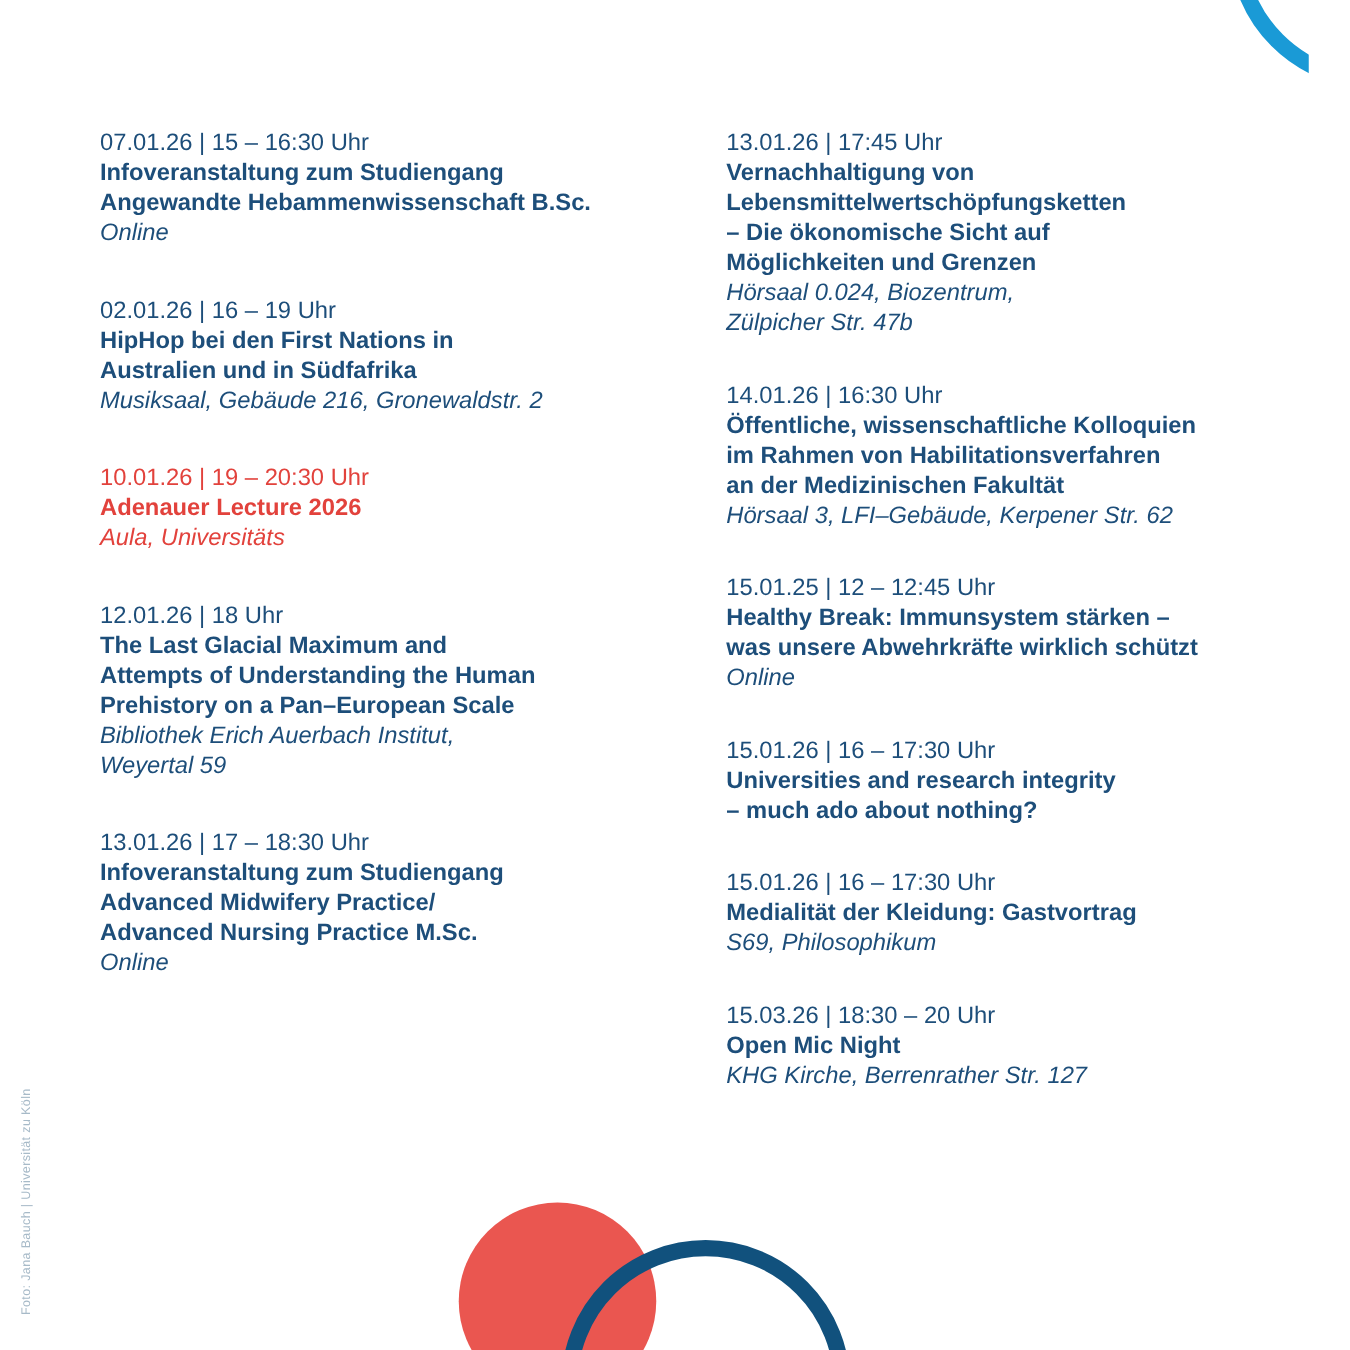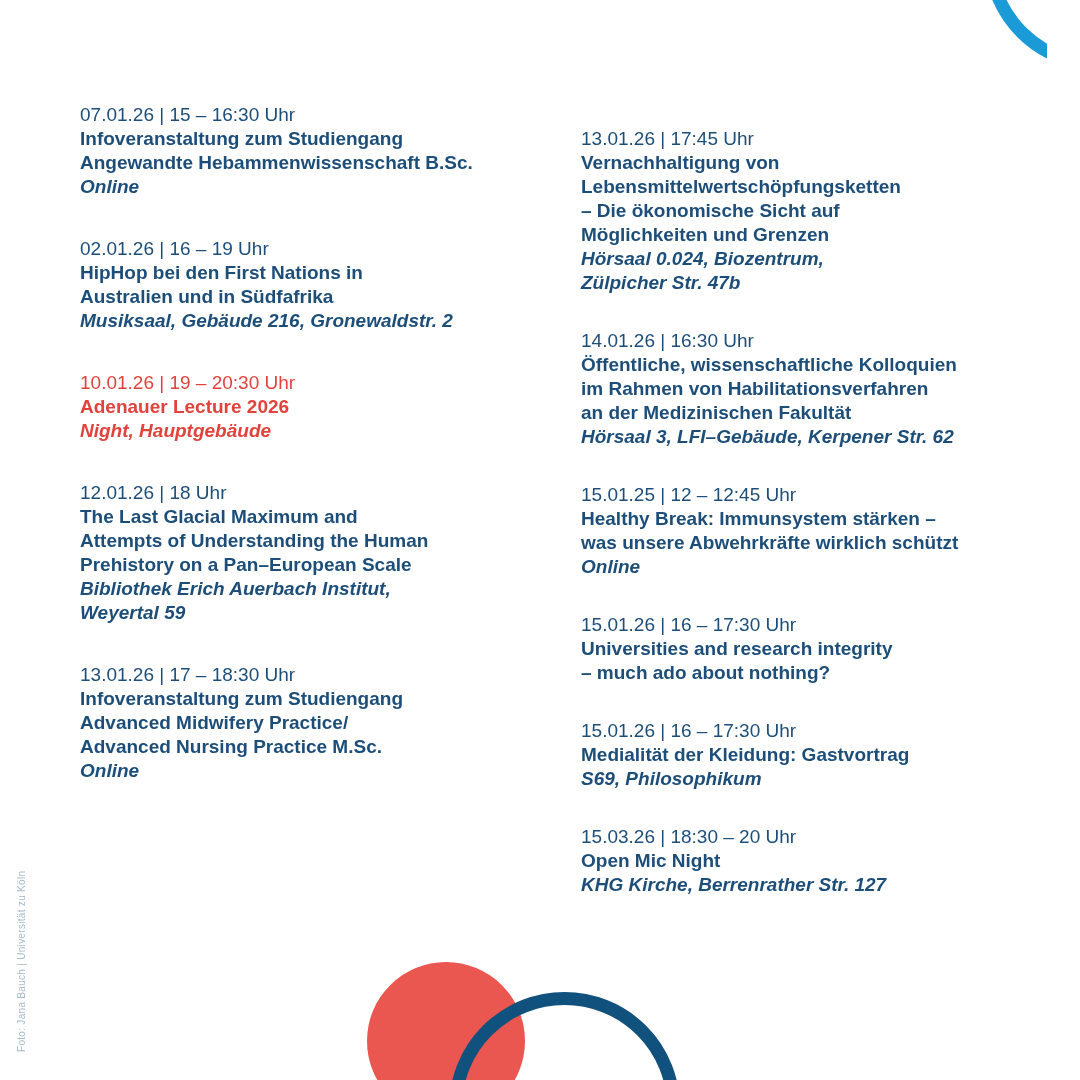--- a/index.html
+++ b/index.html
@@ -48,32 +48,32 @@
     color: #a7bac8;
     white-space: nowrap;
   }
 
   
   .col { position: absolute; top: 103px; width: 480px; }
   .col-left  { left: 80px; }
   .col-right { left: 581px; }
 
   .event { margin-bottom: 38px; }
-  .col-right .event { margin-bottom: 34px; margin-top: 24px; }
+  .col-right .event { margin-bottom: 34px; }
 
   .event-date,
   .event-title,
   .event-location {
     font-size: 19px;
     line-height: 24px;
     white-space: pre-line;
   }
   .event-date  { font-weight: 400; }
   .event-title { font-weight: 700; }
-  .event-location { font-style: italic; font-weight: 700; }
+  .event-location { font-style: italic; font-weight: 400; }
 
   .event.highlight .event-date,
   .event.highlight .event-title,
   .event.highlight .event-location { color: #e2423c; }
 </style>
 </head>
 <body>
 
 <div class="poster">
 
@@ -92,21 +92,21 @@
     </article>
     <article class="event">
       <div class="event-date">02.01.26 | 16 – 19 Uhr</div>
       <div class="event-title">HipHop bei den First Nations in
 Australien und in Südfafrika</div>
       <div class="event-location">Musiksaal, Gebäude 216, Gronewaldstr. 2</div>
     </article>
     <article class="event highlight">
       <div class="event-date">10.01.26 | 19 – 20:30 Uhr</div>
       <div class="event-title">Adenauer Lecture 2026</div>
-      <div class="event-location">Night, Hauptgebäude</div>
+      <div class="event-location">Aula, Universitäts</div>
     </article>
     <article class="event">
       <div class="event-date">12.01.26 | 18 Uhr</div>
       <div class="event-title">The Last Glacial Maximum and
 Attempts of Understanding the Human
 Prehistory on a Pan–European Scale</div>
       <div class="event-location">Bibliothek Erich Auerbach Institut,
 Weyertal 59</div>
     </article>
     <article class="event">

